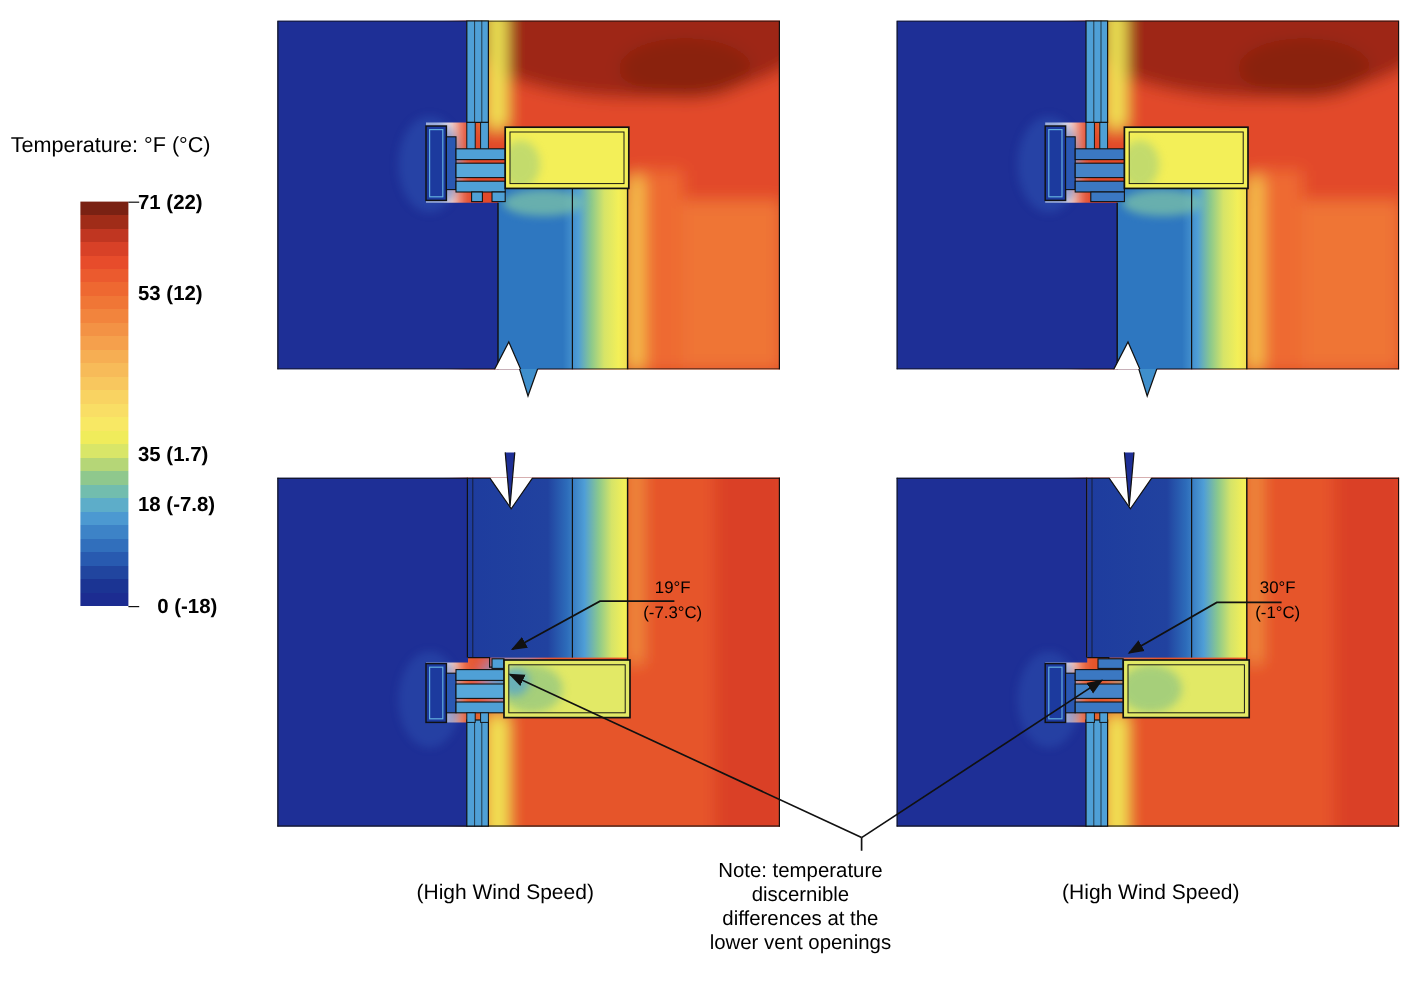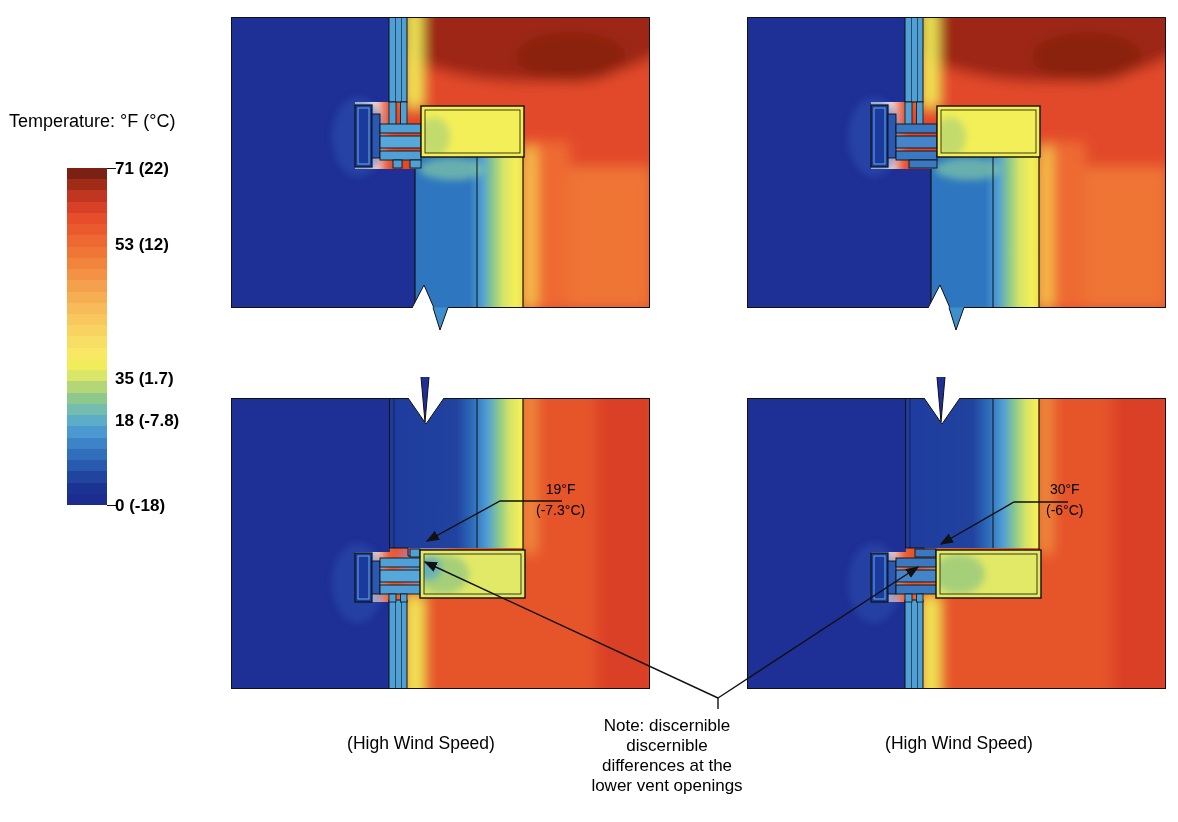--- a/index.html
+++ b/index.html
@@ -23,21 +23,21 @@
 <div class="fig">
 
   <div class="abs legend-title">Temperature: °F (°C)</div>
   <div class="abs colorbar" id="colorbar" style="background: linear-gradient(rgb(122, 33, 19) 0%, rgb(122, 33, 19) 3.33%, rgb(160, 44, 24) 3.33%, rgb(160, 44, 24) 6.67%, rgb(192, 54, 33) 6.67%, rgb(192, 54, 33) 10%, rgb(216, 65, 39) 10%, rgb(216, 65, 39) 13.33%, rgb(231, 76, 43) 13.33%, rgb(231, 76, 43) 16.67%, rgb(235, 90, 46) 16.67%, rgb(235, 90, 46) 20%, rgb(238, 104, 49) 20%, rgb(238, 104, 49) 23.33%, rgb(240, 118, 54) 23.33%, rgb(240, 118, 54) 26.67%, rgb(242, 132, 61) 26.67%, rgb(242, 132, 61) 30%, rgb(243, 146, 69) 30%, rgb(243, 146, 69) 33.33%, rgb(245, 160, 76) 33.33%, rgb(245, 160, 76) 36.67%, rgb(246, 174, 83) 36.67%, rgb(246, 174, 83) 40%, rgb(247, 187, 89) 40%, rgb(247, 187, 89) 43.33%, rgb(248, 199, 94) 43.33%, rgb(248, 199, 94) 46.67%, rgb(249, 211, 98) 46.67%, rgb(249, 211, 98) 50%, rgb(249, 222, 101) 50%, rgb(249, 222, 101) 53.33%, rgb(248, 232, 100) 53.33%, rgb(248, 232, 100) 56.67%, rgb(240, 236, 91) 56.67%, rgb(240, 236, 91) 60%, rgb(217, 230, 104) 60%, rgb(217, 230, 104) 63.33%, rgb(181, 214, 119) 63.33%, rgb(181, 214, 119) 66.67%, rgb(143, 200, 141) 66.67%, rgb(143, 200, 141) 70%, rgb(114, 189, 174) 70%, rgb(114, 189, 174) 73.33%, rgb(93, 173, 201) 73.33%, rgb(93, 173, 201) 76.67%, rgb(76, 153, 209) 76.67%, rgb(76, 153, 209) 80%, rgb(61, 131, 199) 80%, rgb(61, 131, 199) 83.33%, rgb(49, 111, 188) 83.33%, rgb(49, 111, 188) 86.67%, rgb(40, 90, 176) 86.67%, rgb(40, 90, 176) 90%, rgb(33, 69, 159) 90%, rgb(33, 69, 159) 93.33%, rgb(27, 52, 147) 93.33%, rgb(27, 52, 147) 96.67%, rgb(28, 44, 145) 96.67%, rgb(28, 44, 145) 100%);"></div>
   <div class="abs cb-mark" style="top:167.5px;"></div>
   <div class="abs cb-mark" style="top:504.5px;"></div>
   <div class="abs cb-tick" style="top:159px;">71 (22)</div>
   <div class="abs cb-tick" style="top:235px;">53 (12)</div>
   <div class="abs cb-tick" style="top:321px;margin-top:48px;">35 (1.7)</div>
   <div class="abs cb-tick" style="top:411px;">18 (-7.8)</div>
-  <div class="abs cb-tick" style="top:496px;">0 (-18)</div>
+  <div class="abs cb-tick" style="top:496px;margin-left:16px;">0 (-18)</div>
 
   <div class="abs panel" id="p-tl" style="left:231px;top:17px;">
       <svg width="419" height="291" viewBox="0 0 419 291" xmlns="http://www.w3.org/2000/svg">
         <defs>
           <filter id="bla" x="-30%" y="-30%" width="160%" height="160%">
             <feGaussianBlur stdDeviation="6.5"></feGaussianBlur>
           </filter>
           <filter id="bsa" x="-80%" y="-80%" width="260%" height="260%">
             <feGaussianBlur stdDeviation="3.5"></feGaussianBlur>
           </filter>
@@ -321,28 +321,28 @@
     <line x1="718" y1="698" x2="425" y2="562" stroke="#111" stroke-width="1.4" marker-end="url(#ah)"></line>
     <line x1="718" y1="698" x2="918" y2="567" stroke="#111" stroke-width="1.4" marker-end="url(#ah)"></line>
   </svg>
 
   <div class="abs ann" style="left:536px;top:479px;">
     <div>19°F</div>
     <div>(-7.3°C)</div>
   </div>
   <div class="abs ann" style="left:1046px;top:479px;">
     <div>30°F</div>
-    <div>(-6°C)</div>
+    <div>(-1°C)</div>
   </div>
 
   <div class="abs caption" style="left:260px;top:733px;">
     <div>(High Wind Speed)</div>
   </div>
   <div class="abs caption" style="left:798px;top:733px;">
     <div>(High Wind Speed)</div>
   </div>
   <div class="abs note" style="left:576px;top:716px;">
-    <div>Note: discernible</div>
+    <div>Note: temperature</div>
     <div>discernible</div>
     <div>differences at the</div>
     <div>lower vent openings</div>
   </div>
 </div>
 
 </body></html>

